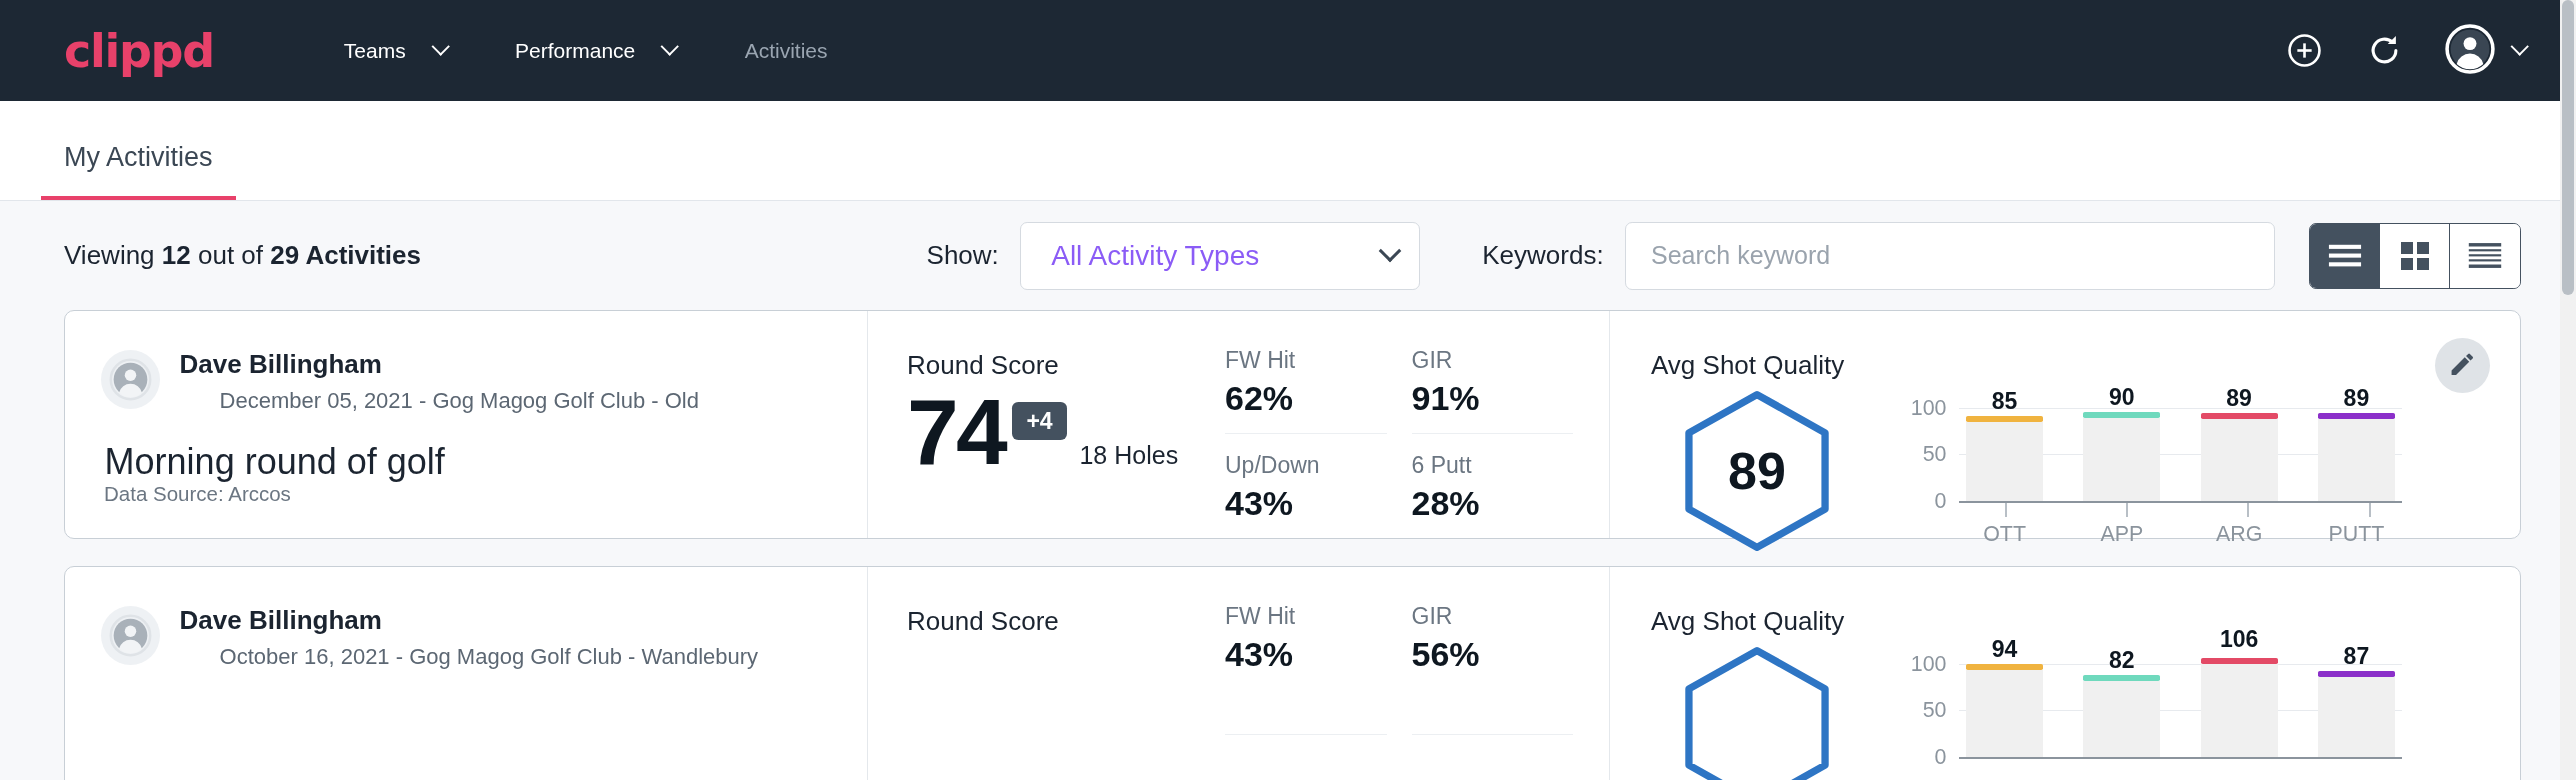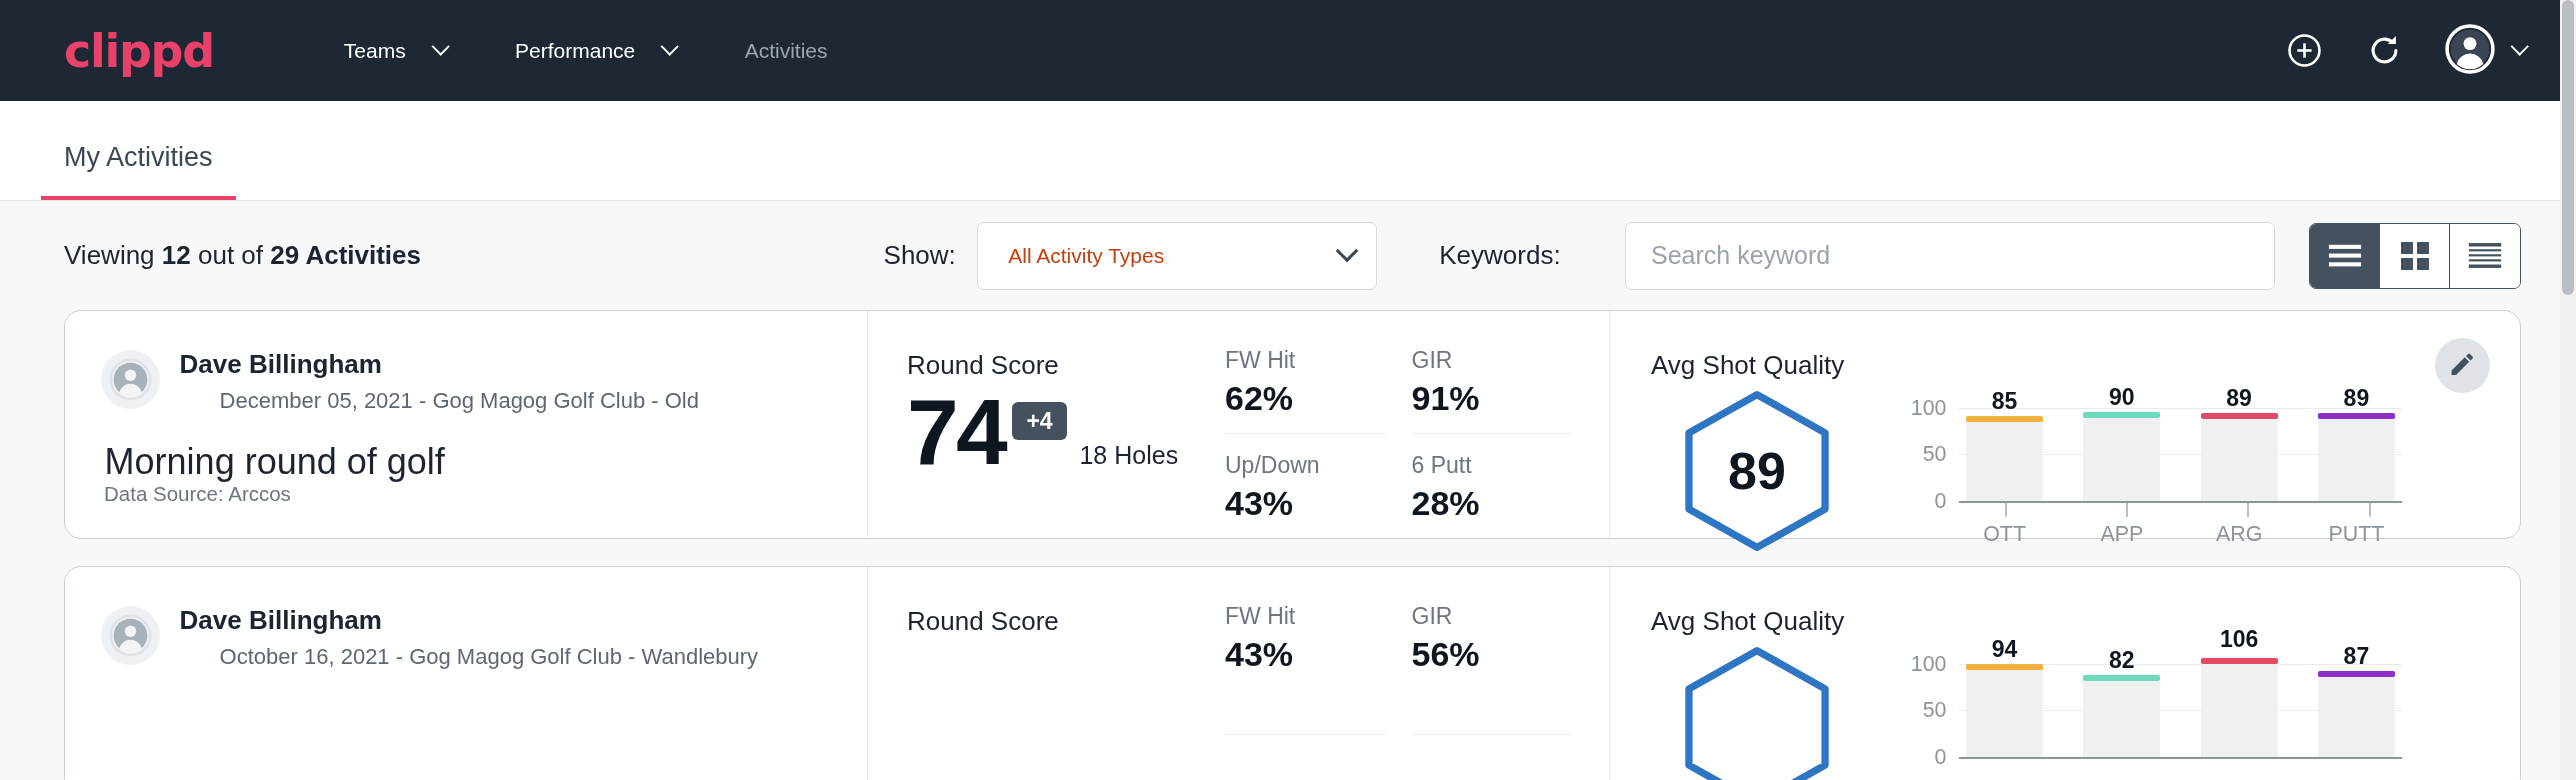--- a/index.html
+++ b/index.html
@@ -88,39 +88,38 @@
   .fld-label { font-size: 26px; color: #1b2430; margin-right: 21.4px; white-space: nowrap; }
   .select-box {
     width: 400px; height: 68px;
     background: #fff;
     border: 0.9px solid #d5dae0;
     border-radius: 7.1px;
     display: flex; align-items: center;
     padding: 0 21.4px 0 30px;
     cursor: pointer;
   }
-  .select-box .val { font-size: 21px; color: #c2410c; }
+  .select-box .val { font-size: 28px; color: #8b5cf6; }
   .chev-dn {
     margin-left: auto;
     width: 16px; height: 16px;
     border-right: 3.6px solid #3b4754;
     border-bottom: 3.6px solid #3b4754;
     transform: rotate(45deg) translate(-3.6px,-3.6px);
   }
   .kw-wrap { display: flex; align-items: center; margin-left: 62px; }
   .search-input {
     width: 650px; height: 68px;
     background: #fff;
     border: 0.9px solid #d5dae0;
     border-radius: 7.1px;
     padding: 0 25px;
     font-size: 25px;
     color: #1b2430;
     font-family: "Liberation Sans", sans-serif;
-    margin-left: 43px;
   }
   .search-input::placeholder { color: #9aa3ad; }
   .viewtoggle {
     margin-left: 34px;
     display: flex;
     border: 1.8px solid #44515f;
     border-radius: 7.1px;
     overflow: hidden;
     height: 66px;
   }
@@ -135,21 +134,21 @@
   .vt-btn.active { background: #44515f; }
 
   
   .cardlist {
     padding: 0 55px 0 64px;
     position: relative;
   }
   .card {
     background: #ffffff;
     border: 1.8px solid #c8cfd6;
-    border-radius: 17px;
+    border-radius: 10px;
     height: 229px;
     margin-bottom: 27px;
     display: flex;
     align-items: stretch;
     position: relative;
   }
   .col { display: flex; flex-direction: column; justify-content: flex-start; }
 
   
   .col-identity {

